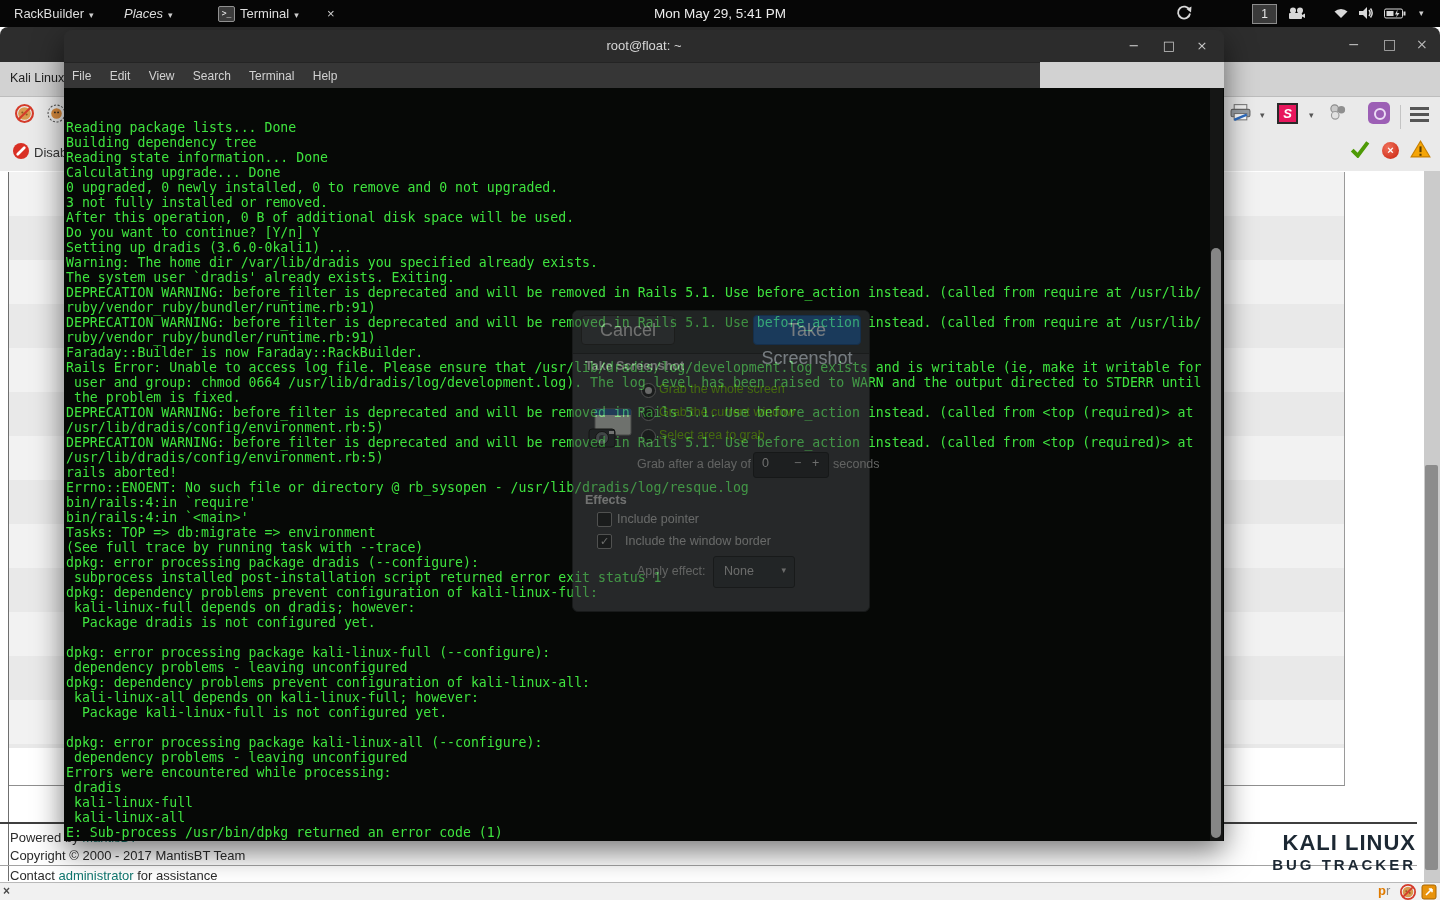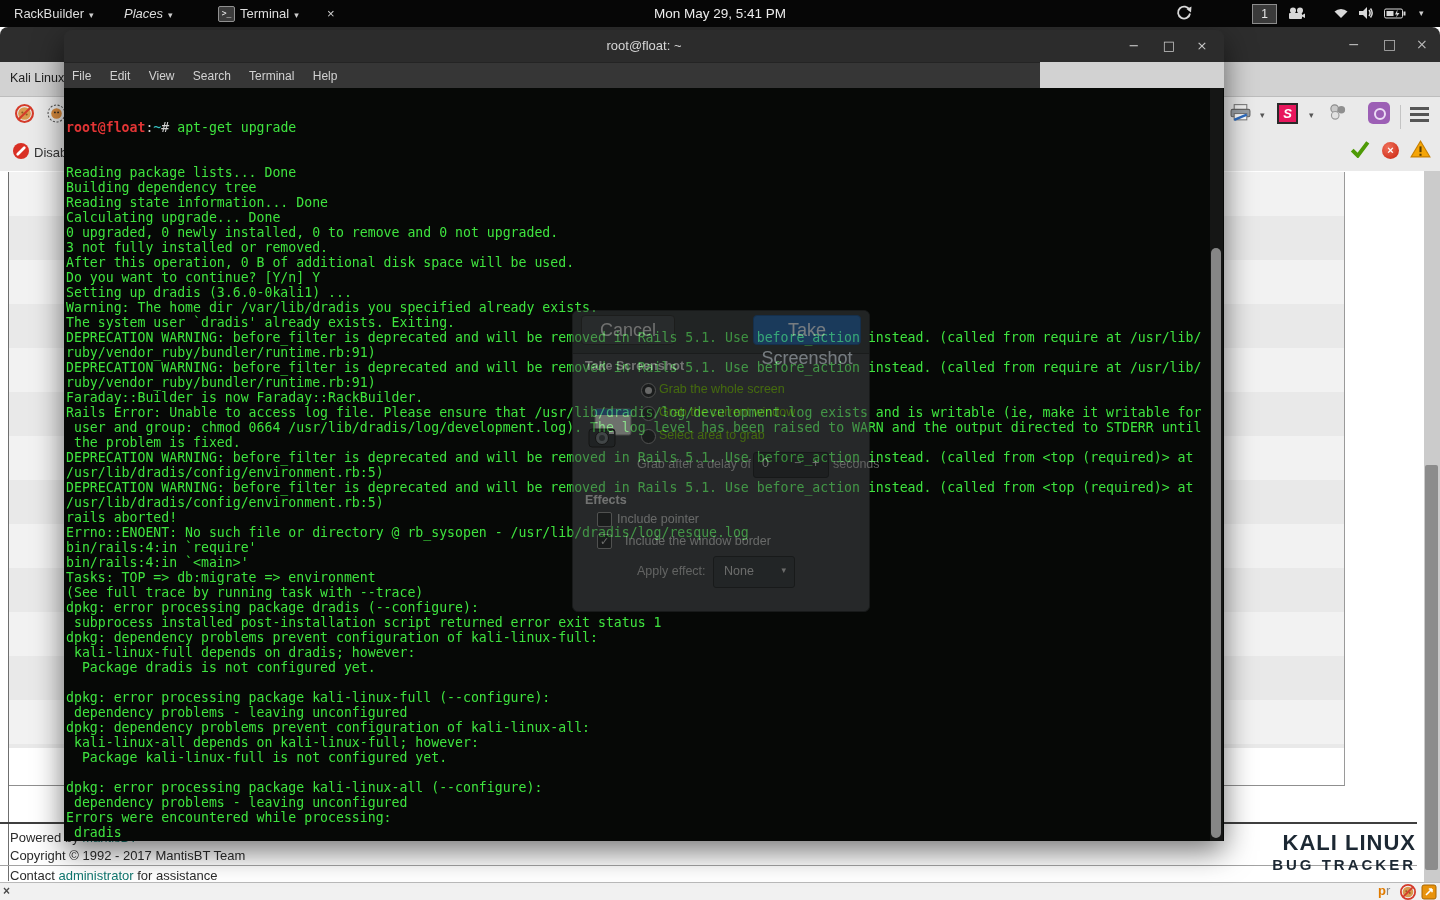--- a/index.html
+++ b/index.html
@@ -202,21 +202,21 @@
         <rect x="9" y="13" width="2" height="2" fill="#5a3c00"></rect>
       </svg>
   </span>
 
   <div id="page">
     <div id="table-stripes"></div>
     <div id="table-white"></div>
     <div id="v-line"></div>
     <div id="hr1"></div>
     <div class="foot-text" style="top:659px;"><span>Powered by </span><a class="blue-link">MantisBT</a></div>
-    <div class="foot-text" style="top:677px;">Copyright © 1992 - 2017 MantisBT Team</div>
+    <div class="foot-text" style="top:677px;">Copyright © 2000 - 2017 MantisBT Team</div>
     <div id="hr2"></div>
     <div class="foot-text" style="top:697px;"><span>Contact </span><a class="blue-link">administrator</a><span> for assistance</span></div>
     <div id="kali-logo">
       <div class="l1">KALI LINUX</div>
       <div class="l2">BUG TRACKER</div>
     </div>
     <div id="b-scroll-track">
       <div id="b-scroll-thumb"></div>
     </div>
   </div>
@@ -291,21 +291,20 @@
     <div id="t-menubar">
       <span>File</span>
       <span>Edit</span>
       <span>View</span>
       <span>Search</span>
       <span>Terminal</span>
       <span>Help</span>
     </div>
     <div id="t-body">
       <div id="t-text">
-        <div><span class="p-user">root@float</span><span class="p-col">:</span><span class="p-path">~</span><span class="p-hash"># </span><span>apt-get upgrade</span></div>
         <pre>Reading package lists... Done
 Building dependency tree
 Reading state information... Done
 Calculating upgrade... Done
 0 upgraded, 0 newly installed, 0 to remove and 0 not upgraded.
 3 not fully installed or removed.
 After this operation, 0 B of additional disk space will be used.
 Do you want to continue? [Y/n] Y
 Setting up dradis (3.6.0-0kali1) ...
 Warning: The home dir /var/lib/dradis you specified already exists.

